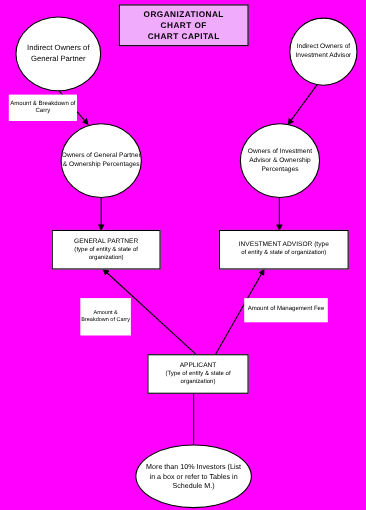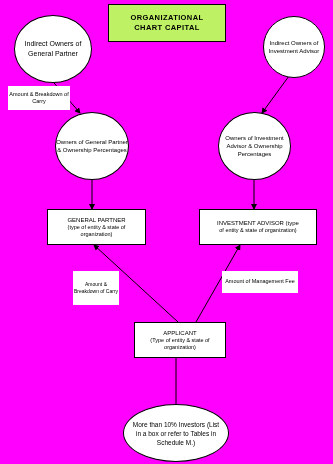--- a/index.html
+++ b/index.html
@@ -11,21 +11,21 @@
     position:relative;
   }
   #stage{position:absolute;inset:0;width:333px;height:464px;}
   svg.edges{position:absolute;left:0;top:0;width:333px;height:464px;}
 
   .node{position:absolute;box-sizing:border-box;display:flex;align-items:center;justify-content:center;text-align:center;background:#ffffff;border:1px solid #000;}
   .ellipse{border-radius:50%;}
   .rect{border:1px solid #000;}
 
   .title-box{
-    position:absolute;background:#bef264;border:1px solid #000;
+    position:absolute;background:#f0abfc;border:1px solid #000;
     box-sizing:border-box;display:flex;align-items:center;justify-content:center;
     text-align:center;font-weight:bold;letter-spacing:.4px;
   }
   .title-box span{display:block;line-height:10px;font-size:7.5px;color:#000;}
 
   .label-box{
     position:absolute;background:#ffffff;border:0;box-sizing:border-box;
     display:flex;align-items:center;justify-content:center;text-align:center;
     color:#000;overflow:visible;
   }
@@ -63,20 +63,21 @@
     <line x1="178" y1="322" x2="94" y2="245" stroke="#000" stroke-width="1" marker-end="url(#arw)"></line>
 
     <line x1="196" y1="322" x2="240" y2="245" stroke="#000" stroke-width="1" marker-end="url(#arw)"></line>
 
     <line x1="176" y1="404" x2="176" y2="358" stroke="#000" stroke-width="1"></line>
   </svg>
 
   <div class="title-box" style="left:108px;top:4px;width:118px;height:38px;">
     <div>
       <span>ORGANIZATIONAL</span>
+      <span>CHART OF</span>
       <span>CHART CAPITAL</span>
     </div>
   </div>
 
   <div class="node ellipse n-top-left" style="left:14px;top:15px;width:78px;height:68px;">
     <span class="t">Indirect Owners of General Partner</span>
   </div>
 
   <div class="node ellipse n-top-right" style="left:263px;top:16px;width:62px;height:62px;">
     <span class="t">Indirect Owners of Investment Advisor</span>

